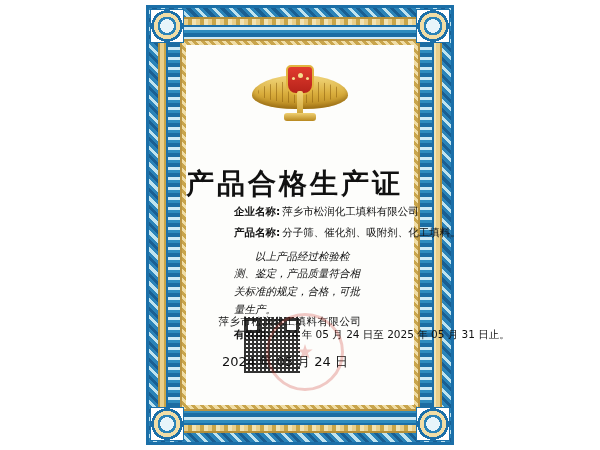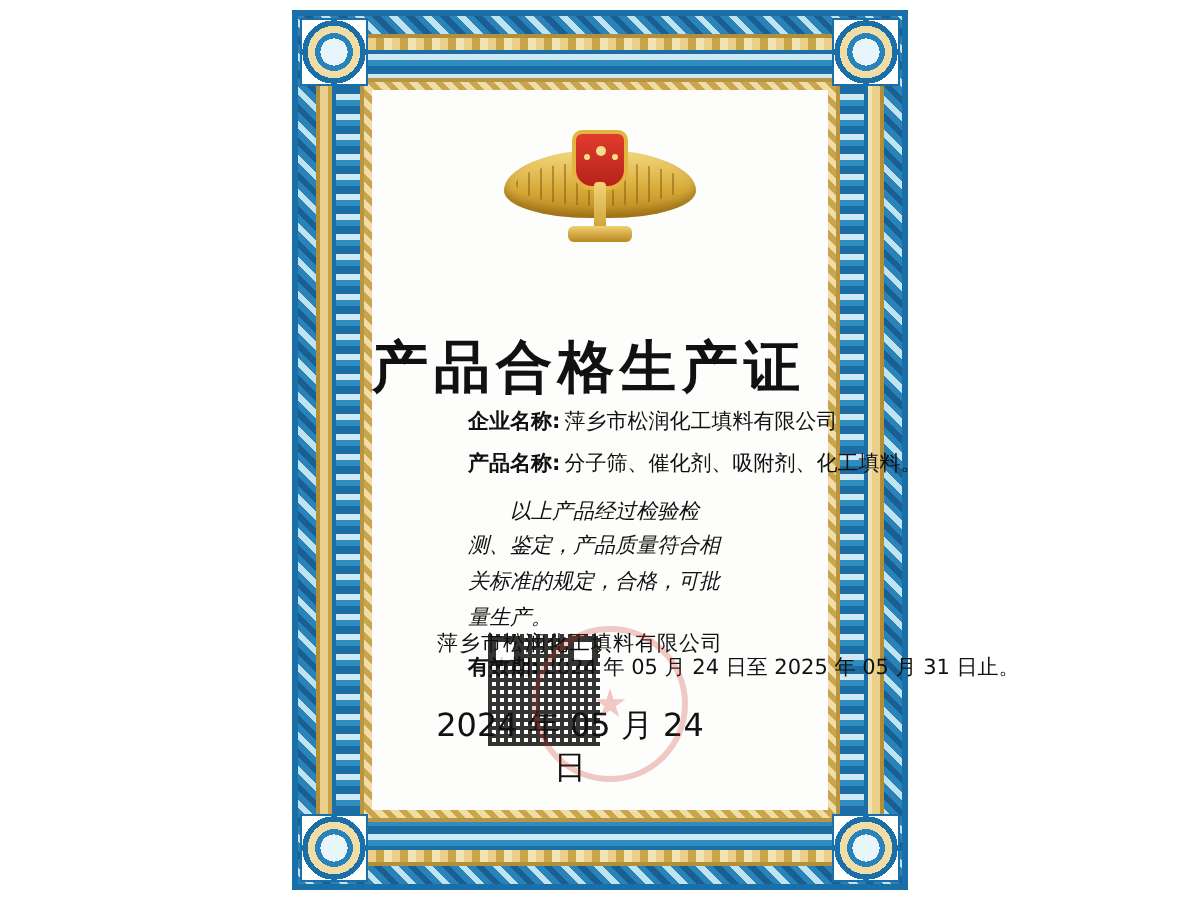--- a/index.html
+++ b/index.html
@@ -246,21 +246,21 @@
     font-size: 10.5px;
     color: #111;
     letter-spacing: .5px;
   }
   .issue-date {
     position: absolute;
     right: 10px;
     top: 42px;
     width: 150px;
     text-align: center;
-    font-size: 16px;
+    font-size: 13px;
     color: #111;
   }
   .seal {
     position: absolute;
     right: 26px;
     top: 2px;
     width: 72px;
     height: 72px;
     border: 3px solid rgba(200, 40, 30, .55);
     border-radius: 50%;

